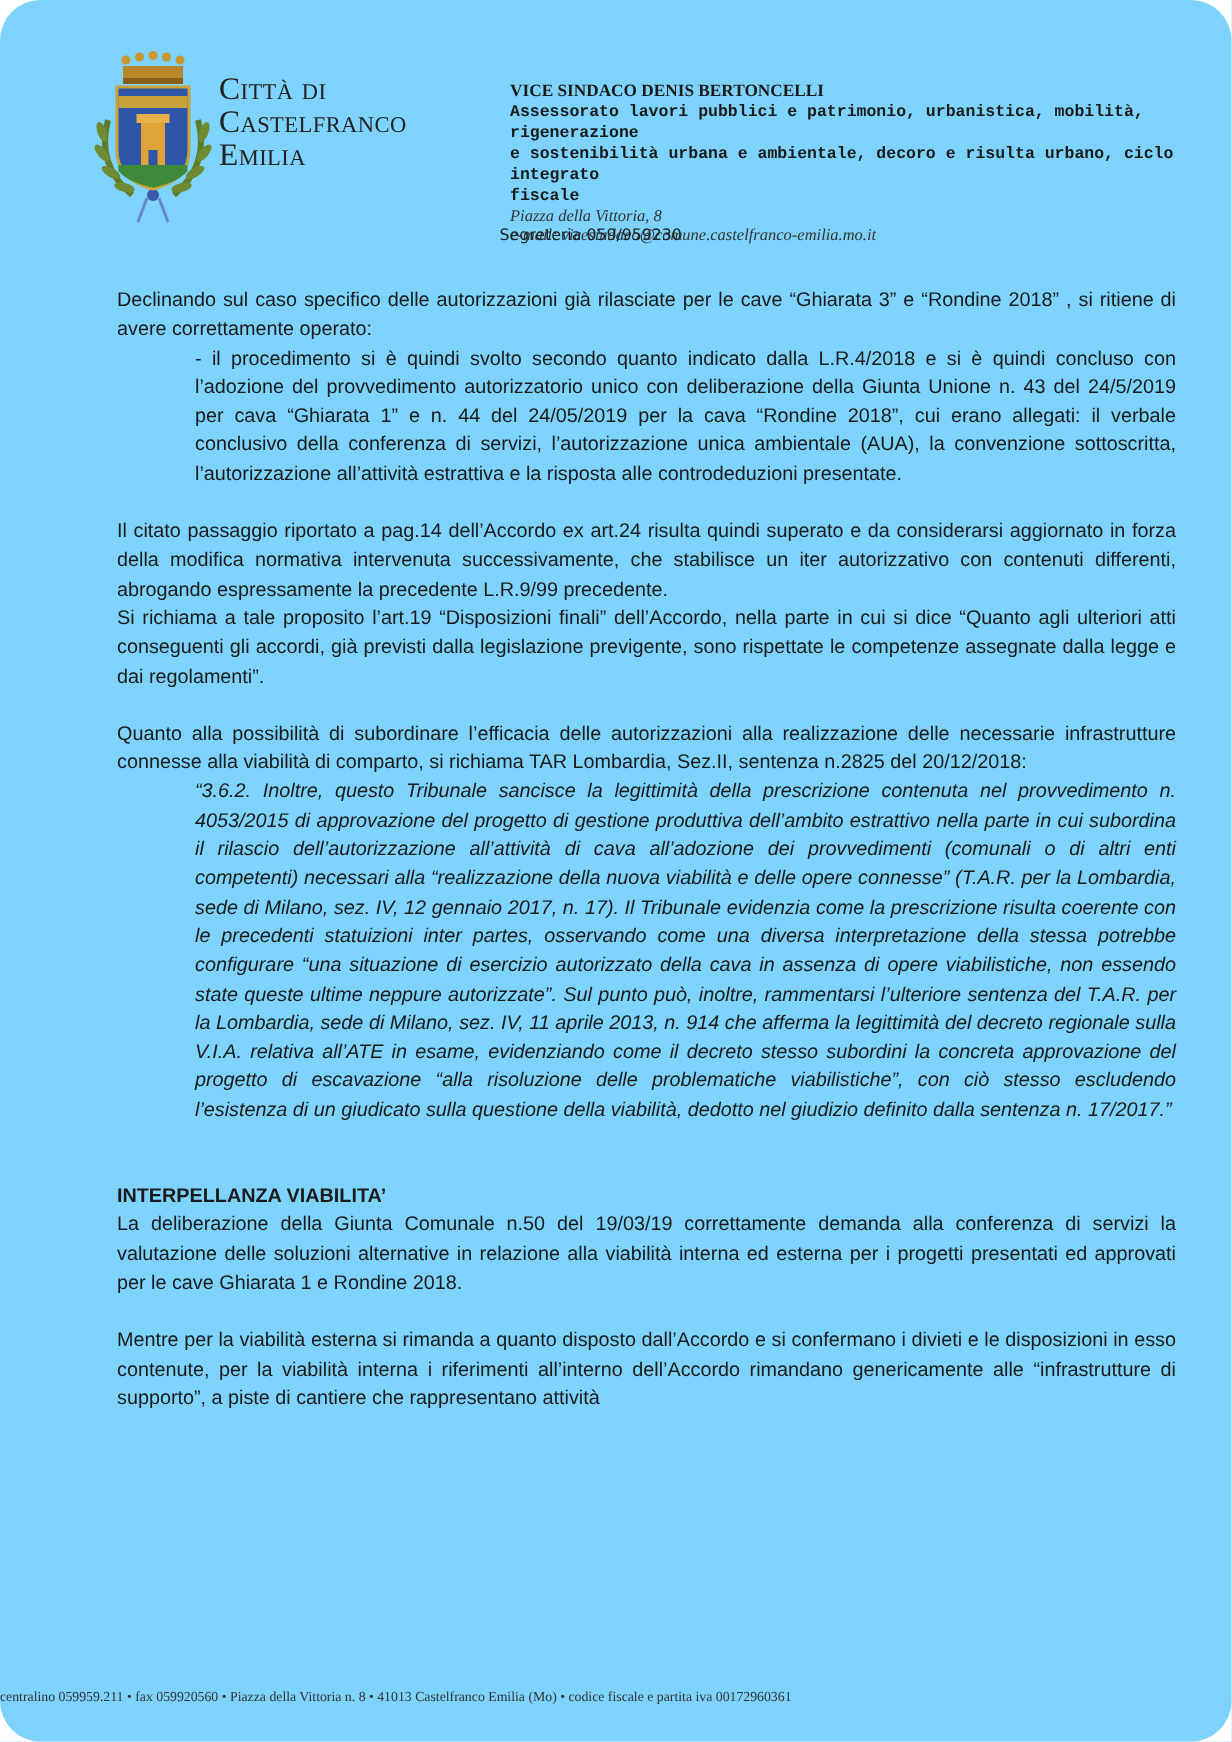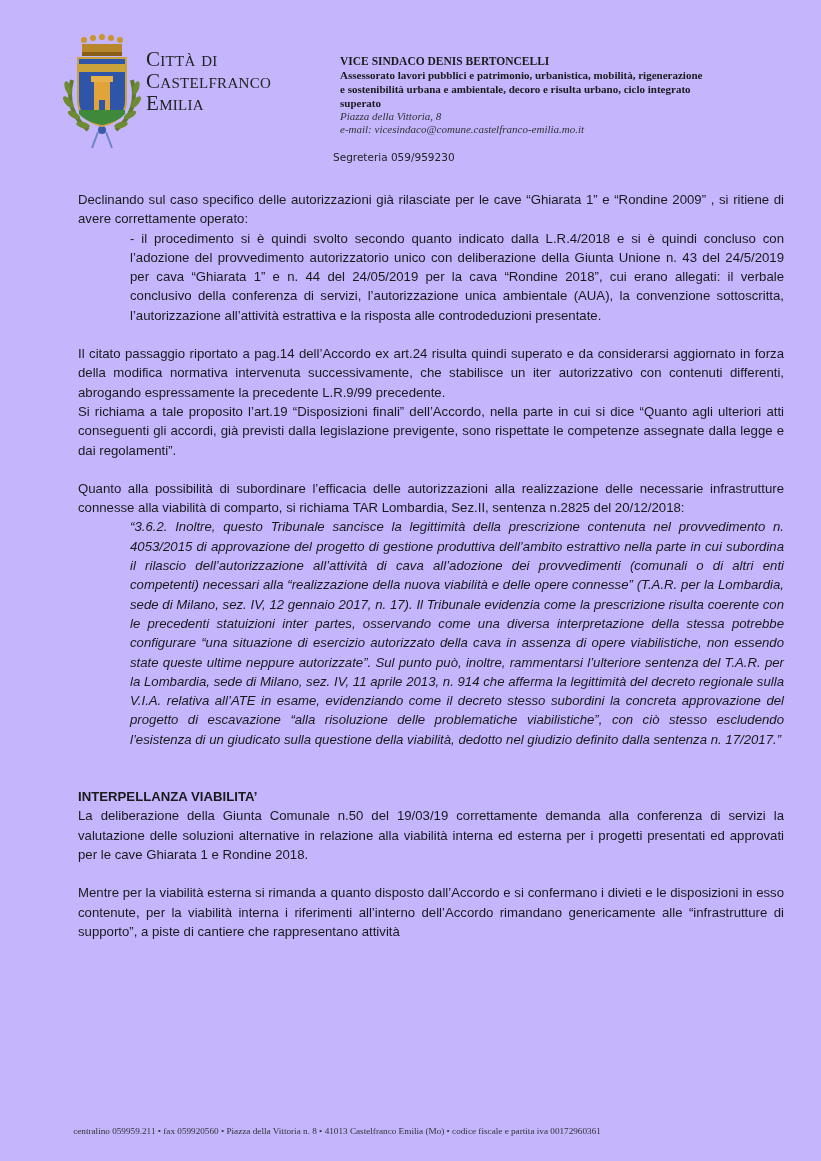--- a/index.html
+++ b/index.html
@@ -1,38 +1,38 @@
 <!DOCTYPE html>
 <html><head>
 <meta charset="utf-8">
 <style>
   html, body { margin: 0; padding: 0; background: #ffffff; }
   body { width: 821px; height: 1161px; position: relative; overflow: hidden; color: #1a1a1a; }
-  .page { position: absolute; left: 0; top: 0; width: 821px; height: 1161px; background: #c4b5fd; }
+  .page { position: absolute; left: 0; top: 0; width: 821px; height: 1161px; background: #7dd3fc; border-radius: 27px; }
 
   
   .crest { position: absolute; left: 58px; top: 30px; width: 88px; height: 122px; }
   .city-name { position: absolute; left: 146px; top: 48px; font-family: "Liberation Serif", serif; color: #222; font-size: 21px; line-height: 22px; font-variant: small-caps; letter-spacing: 0.3px; }
   .city-name div { white-space: nowrap; }
   .office { position: absolute; left: 340px; top: 38px; width: 450px; font-family: "Liberation Serif", serif; }
   .office .title { font-weight: bold; font-size: 11.5px; line-height: 14px; margin-top: 16px; }
-  .office .dept { font-weight: bold; font-size: 11px; line-height: 14px; }
+  .office .dept { font-weight: bold; font-size: 11px; line-height: 14px; font-family: Liberation Mono, monospace; }
   .office .addr { font-style: italic; font-size: 11px; line-height: 13px; color: #333; }
   .segreteria { position: absolute; left: 333px; top: 151px; font-family: "DejaVu Sans", sans-serif; font-size: 10.5px; color: #222; }
 
   
   .body { position: absolute; left: 78px; top: 190px; width: 706px; font-family: "Liberation Sans", sans-serif; font-size: 13.2px; line-height: 19.3px; color: #1a1a1a; }
   .body p { margin: 0; text-align: justify; }
   .gap { height: 19px; }
   .indent { padding-left: 52px; }
   .quote { padding-left: 52px; font-style: italic; }
   .heading { font-weight: bold; }
 
   
-  .footer { position: absolute; left: 0; width: 674px; top: 1126px; text-align: center; font-family: "Liberation Serif", serif; font-size: 9.2px; color: #333; }
+  .footer { position: absolute; left: 0; width: 674px; top: 1126px; text-align: left; font-family: "Liberation Serif", serif; font-size: 9.2px; color: #333; }
 </style>
 </head>
 <body>
 
 <div class="page">
 
   <div class="crest">
     <svg width="88" height="122" viewBox="0 0 88 122">
 
       <path d="M14 50 Q6 80 30 100" stroke="#5f7a2a" stroke-width="4" fill="none"></path>
@@ -74,29 +74,29 @@
   <div class="city-name">
     <div>Città di</div>
     <div>Castelfranco</div>
     <div>Emilia</div>
   </div>
 
   <div class="office">
     <div class="title">VICE SINDACO DENIS  BERTONCELLI</div>
     <div class="dept">Assessorato  lavori pubblici e patrimonio, urbanistica, mobilità, rigenerazione</div>
     <div class="dept">e sostenibilità urbana e ambientale, decoro e risulta urbano, ciclo integrato</div>
-    <div class="dept">superato</div>
+    <div class="dept">fiscale</div>
     <div class="addr">Piazza della Vittoria, 8</div>
     <div class="addr">e-mail: vicesindaco@comune.castelfranco-emilia.mo.it</div>
   </div>
 
   <div class="segreteria">Segreteria 059/959230</div>
 
   <div class="body">
-    <p>Declinando sul caso specifico delle autorizzazioni già rilasciate per le cave “Ghiarata 1” e “Rondine 2009” , si ritiene di avere correttamente operato:</p>
+    <p>Declinando sul caso specifico delle autorizzazioni già rilasciate per le cave “Ghiarata 3” e “Rondine 2018” , si ritiene di avere correttamente operato:</p>
     <p class="indent">-  il procedimento si è quindi svolto secondo quanto indicato dalla L.R.4/2018 e si è quindi concluso con l’adozione del provvedimento autorizzatorio unico con deliberazione della Giunta Unione n. 43 del 24/5/2019 per cava “Ghiarata 1” e n. 44 del 24/05/2019 per la cava “Rondine 2018”, cui erano allegati: il verbale conclusivo della conferenza di servizi, l’autorizzazione unica ambientale (AUA), la convenzione sottoscritta, l’autorizzazione all’attività estrattiva e la risposta alle controdeduzioni presentate.</p>
     <div class="gap"></div>
     <p>Il citato passaggio riportato a pag.14 dell’Accordo ex art.24 risulta quindi superato e da considerarsi aggiornato in forza della modifica normativa intervenuta successivamente, che stabilisce un iter autorizzativo con contenuti differenti, abrogando espressamente la precedente L.R.9/99 precedente.</p>
     <p>Si richiama a tale proposito l’art.19 “Disposizioni finali” dell’Accordo, nella parte in cui si dice “Quanto agli ulteriori atti conseguenti gli accordi, già previsti dalla legislazione previgente, sono rispettate le competenze assegnate dalla legge e dai regolamenti”.</p>
     <div class="gap"></div>
     <p>Quanto alla possibilità di subordinare l’efficacia delle autorizzazioni alla realizzazione delle necessarie infrastrutture connesse alla viabilità di comparto, si richiama TAR Lombardia, Sez.II, sentenza n.2825 del 20/12/2018:</p>
     <p class="quote">“3.6.2. Inoltre, questo Tribunale sancisce la legittimità della prescrizione contenuta nel provvedimento n. 4053/2015 di approvazione del progetto di gestione produttiva dell’ambito estrattivo nella parte in cui subordina il rilascio dell’autorizzazione all’attività di cava all’adozione dei provvedimenti (comunali o di altri enti competenti) necessari alla “realizzazione della nuova viabilità e delle opere connesse” (T.A.R. per la Lombardia, sede di Milano, sez. IV, 12 gennaio 2017, n. 17). Il Tribunale evidenzia come la prescrizione risulta coerente con le precedenti statuizioni inter partes, osservando come una diversa interpretazione della stessa potrebbe configurare “una situazione di esercizio autorizzato della cava in assenza di opere viabilistiche, non essendo state queste ultime neppure autorizzate”. Sul punto può, inoltre, rammentarsi l’ulteriore sentenza del T.A.R. per la Lombardia, sede di Milano, sez. IV, 11 aprile 2013, n. 914 che afferma la legittimità del decreto regionale sulla V.I.A. relativa all’ATE in esame, evidenziando come il decreto stesso subordini la concreta approvazione del progetto di escavazione “alla risoluzione delle problematiche viabilistiche”, con ciò stesso escludendo l’esistenza di un giudicato sulla questione della viabilità, dedotto nel giudizio definito dalla sentenza n. 17/2017.”</p>
     <div class="gap"></div>
     <div class="gap"></div>
     <p class="heading">INTERPELLANZA VIABILITA’</p>

